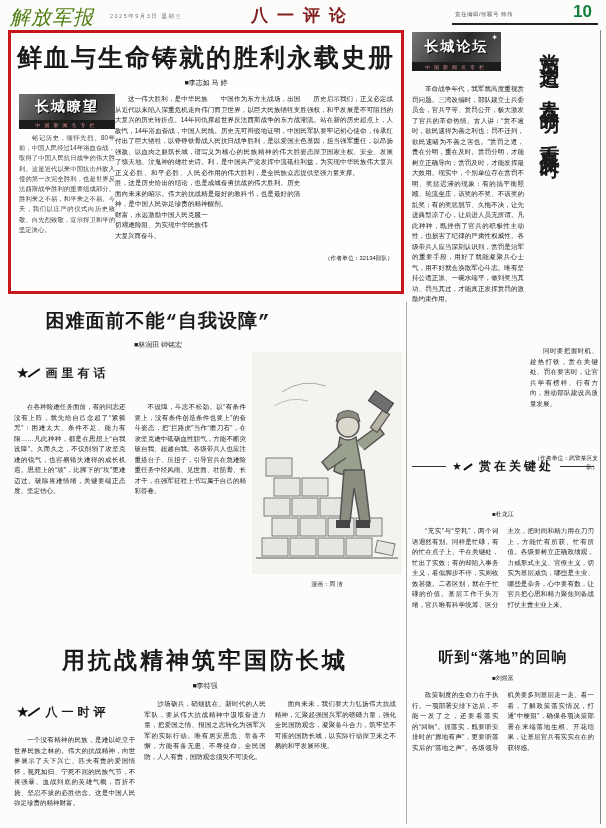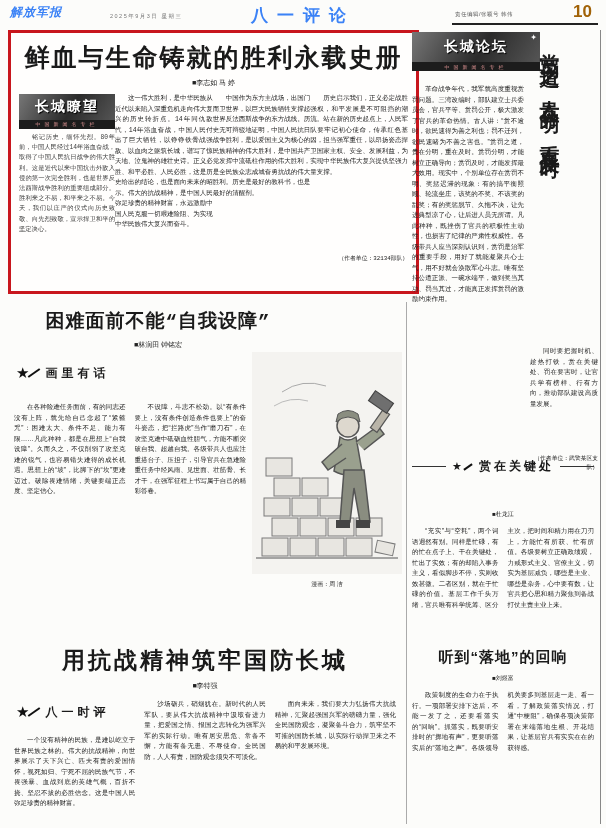--- a/index.html
+++ b/index.html
@@ -7,32 +7,32 @@
     width:606px;height:828px;position:relative;background:#fcfcfa;
     font-family:"Liberation Sans","DejaVu Sans",sans-serif;color:#1a1a1a;overflow:hidden;
   }
   .abs{position:absolute;}
   .txt{font-size:6.5px;line-height:1.62;text-align:justify;color:#222;text-indent:13px;overflow:hidden;}
   .gray-txt{color:#3a3a3a;}
   .center{text-align:center;}
   .note{display:block;text-align:right;font-size:5.8px;color:#222;margin-top:2px;text-indent:0;}
 
   
-  .logo{font-size:12px;font-weight:bold;font-style:italic;color:#3b82f6;letter-spacing:1px;}
+  .logo{font-size:20px;font-weight:normal;font-style:italic;color:#4d7c0f;letter-spacing:1px;}
   .date{font-size:5.5px;color:#777;letter-spacing:1.5px;}
-  .section-title{font-size:17px;font-weight:900;letter-spacing:9px;color:#3b82f6;}
+  .section-title{font-size:17px;font-weight:900;letter-spacing:9px;color:#7f1d1d;}
   .editors{font-size:5.5px;color:#555;letter-spacing:.5px;}
-  .pagenum{font-size:17px;font-weight:900;color:#a16207;}
+  .pagenum{font-size:17px;font-weight:900;color:#15803d;}
   .header-rule{background:#222;height:1.5px;}
 
   
   .lead-box{border:3px solid #c8161d;background:#fffefd;}
   .lead-headline{font-size:25px;font-weight:900;letter-spacing:2px;white-space:nowrap;}
   .byline{font-size:7px;color:#222;}
-  .lead-cols{display:flex;gap:0;font-family:Liberation Mono, monospace;}
+  .lead-cols{display:flex;gap:0;}
 
   
   .banner{width:100%;height:26px;background:linear-gradient(120deg,#777 0%,#2b2b2b 55%,#555 100%);
     color:#fff;display:flex;align-items:center;justify-content:center;position:relative;}
   .banner .bt{font-size:14px;font-weight:900;letter-spacing:2px;text-shadow:1px 1px 1px #000;}
   .banner .spark{position:absolute;right:3px;top:1px;color:#fff;font-size:8px;}
   .banner-sub{width:100%;height:9px;background:#1c1c1c;color:#d88f8f;font-size:5px;letter-spacing:4px;
     display:flex;align-items:center;justify-content:center;}
 
   
@@ -61,21 +61,21 @@
 
 <div class="abs logo" style="left:10px;top:4px;">解放军报</div>
 <div class="abs date" style="left:110px;top:13px;">2025年9月3日 星期三</div>
 <div class="abs section-title" style="left:50%;top:4px;transform:translateX(-50%);">八一评论</div>
 <div class="abs editors" style="left:455px;top:11px;">责任编辑/张颖号 韩伟</div>
 <div class="abs pagenum" style="left:573px;top:2px;">10</div>
 <div class="abs header-rule" style="left:452px;top:23px;width:146px;"></div>
 <div class="abs page-edge" style="left:600px;top:30px;height:794px;"></div>
 <div class="abs vrule" style="left:406px;top:302px;height:522px;"></div>
 
-<div class="abs lead-box" style="left:8px;top:30px;width:390px;height:258px;padding-left:15px;">
+<div class="abs lead-box" style="left:8px;top:30px;width:390px;height:258px;">
   <div class="abs lead-headline" style="left:0;right:0;top:8px;text-align:center;">鲜血与生命铸就的胜利永载史册</div>
   <div class="abs byline center" style="left:0;right:0;top:45px;">■李志如  马  婷</div>
   <div class="abs lead-cols" style="left:8px;right:8px;top:61px;bottom:7px;">
     <div style="width:96px;flex:none;">
       <div class="banner">
         <span class="bt">长城瞭望</span>
       </div>
       <div class="banner-sub">中国新闻名专栏</div>
       <div class="txt gray-txt" style="margin-top:4px;height:146px;font-size:6.3px;">铭记历史，缅怀先烈。80年前，中国人民经过14年浴血奋战，取得了中国人民抗日战争的伟大胜利。这是近代以来中国抗击外敌入侵的第一次完全胜利，也是世界反法西斯战争胜利的重要组成部分。胜利来之不易，和平来之不易。今天，我们以庄严的仪式向历史致敬、向先烈致敬，宣示捍卫和平的坚定决心。</div>
     </div>
@@ -155,21 +155,21 @@
     <div class="txt" style="flex:1;">沙场砺兵，硝烟犹在。新时代的人民军队，要从伟大抗战精神中汲取奋进力量，把爱国之情、报国之志转化为强军兴军的实际行动。唯有居安思危、常备不懈，方能有备无患、不辱使命。全民国防，人人有责，国防观念须臾不可淡化。</div>
     <div style="flex:1;overflow:hidden;">
       <div class="txt" style="height:128px;">面向未来，我们要大力弘扬伟大抗战精神，汇聚起强国兴军的磅礴力量，强化全民国防观念，凝聚备斗合力，筑牢坚不可摧的国防长城，以实际行动捍卫来之不易的和平发展环境。</div>
       <span class="note">（作者单位：68203部队）</span>
     </div>
   </div>
 </div>
 
 <div class="abs" style="left:412px;top:30px;width:186px;height:794px;">
 
-  <div class="abs" style="left:0;top:2px;width:128px;">
+  <div class="abs" style="left:0;top:2px;width:89px;">
     <div class="banner" style="height:30px;">
       <span class="bt">长城论坛</span>
       <span class="spark">✦</span>
     </div>
     <div class="banner-sub">中国新闻名专栏</div>
   </div>
   <div class="abs txt" style="left:0;top:54px;width:112px;height:388px;">革命战争年代，我军就高度重视赏罚问题。三湾改编时，部队建立士兵委员会，官兵平等、赏罚公开，极大激发了官兵的革命热情。古人讲：“赏不逾时，欲民速得为善之利也；罚不迁列，欲民速睹为不善之害也。”赏罚之道，贵在分明，重在及时。赏罚分明，才能树立正确导向；赏罚及时，才能发挥最大效用。现实中，个别单位存在赏罚不明、奖惩迟滞的现象：有的搞平衡照顾、轮流坐庄，该奖的不奖、不该奖的乱奖；有的奖惩脱节、久拖不决，让先进典型凉了心，让后进人员无所谓。凡此种种，既挫伤了官兵的积极性主动性，也损害了纪律的严肃性权威性。各级带兵人应当深刻认识到，赏罚是治军的重要手段，用好了就能凝聚兵心士气，用不好就会涣散军心斗志。唯有坚持公道正派、一碗水端平，做到奖当其功、罚当其过，才能真正发挥赏罚的激励约束作用。</div>
   <div class="abs vertical-title" style="left:128px;top:8px;height:300px;">赏罚之道：贵在分明，重在及时</div>
   <div class="abs" style="left:118px;top:316px;width:68px;height:126px;overflow:hidden;">
     <div class="txt" style="height:106px;">同时要把握时机、趁热打铁，赏在关键处、罚在要害时，让官兵学有榜样、行有方向，推动部队建设高质量发展。</div>

